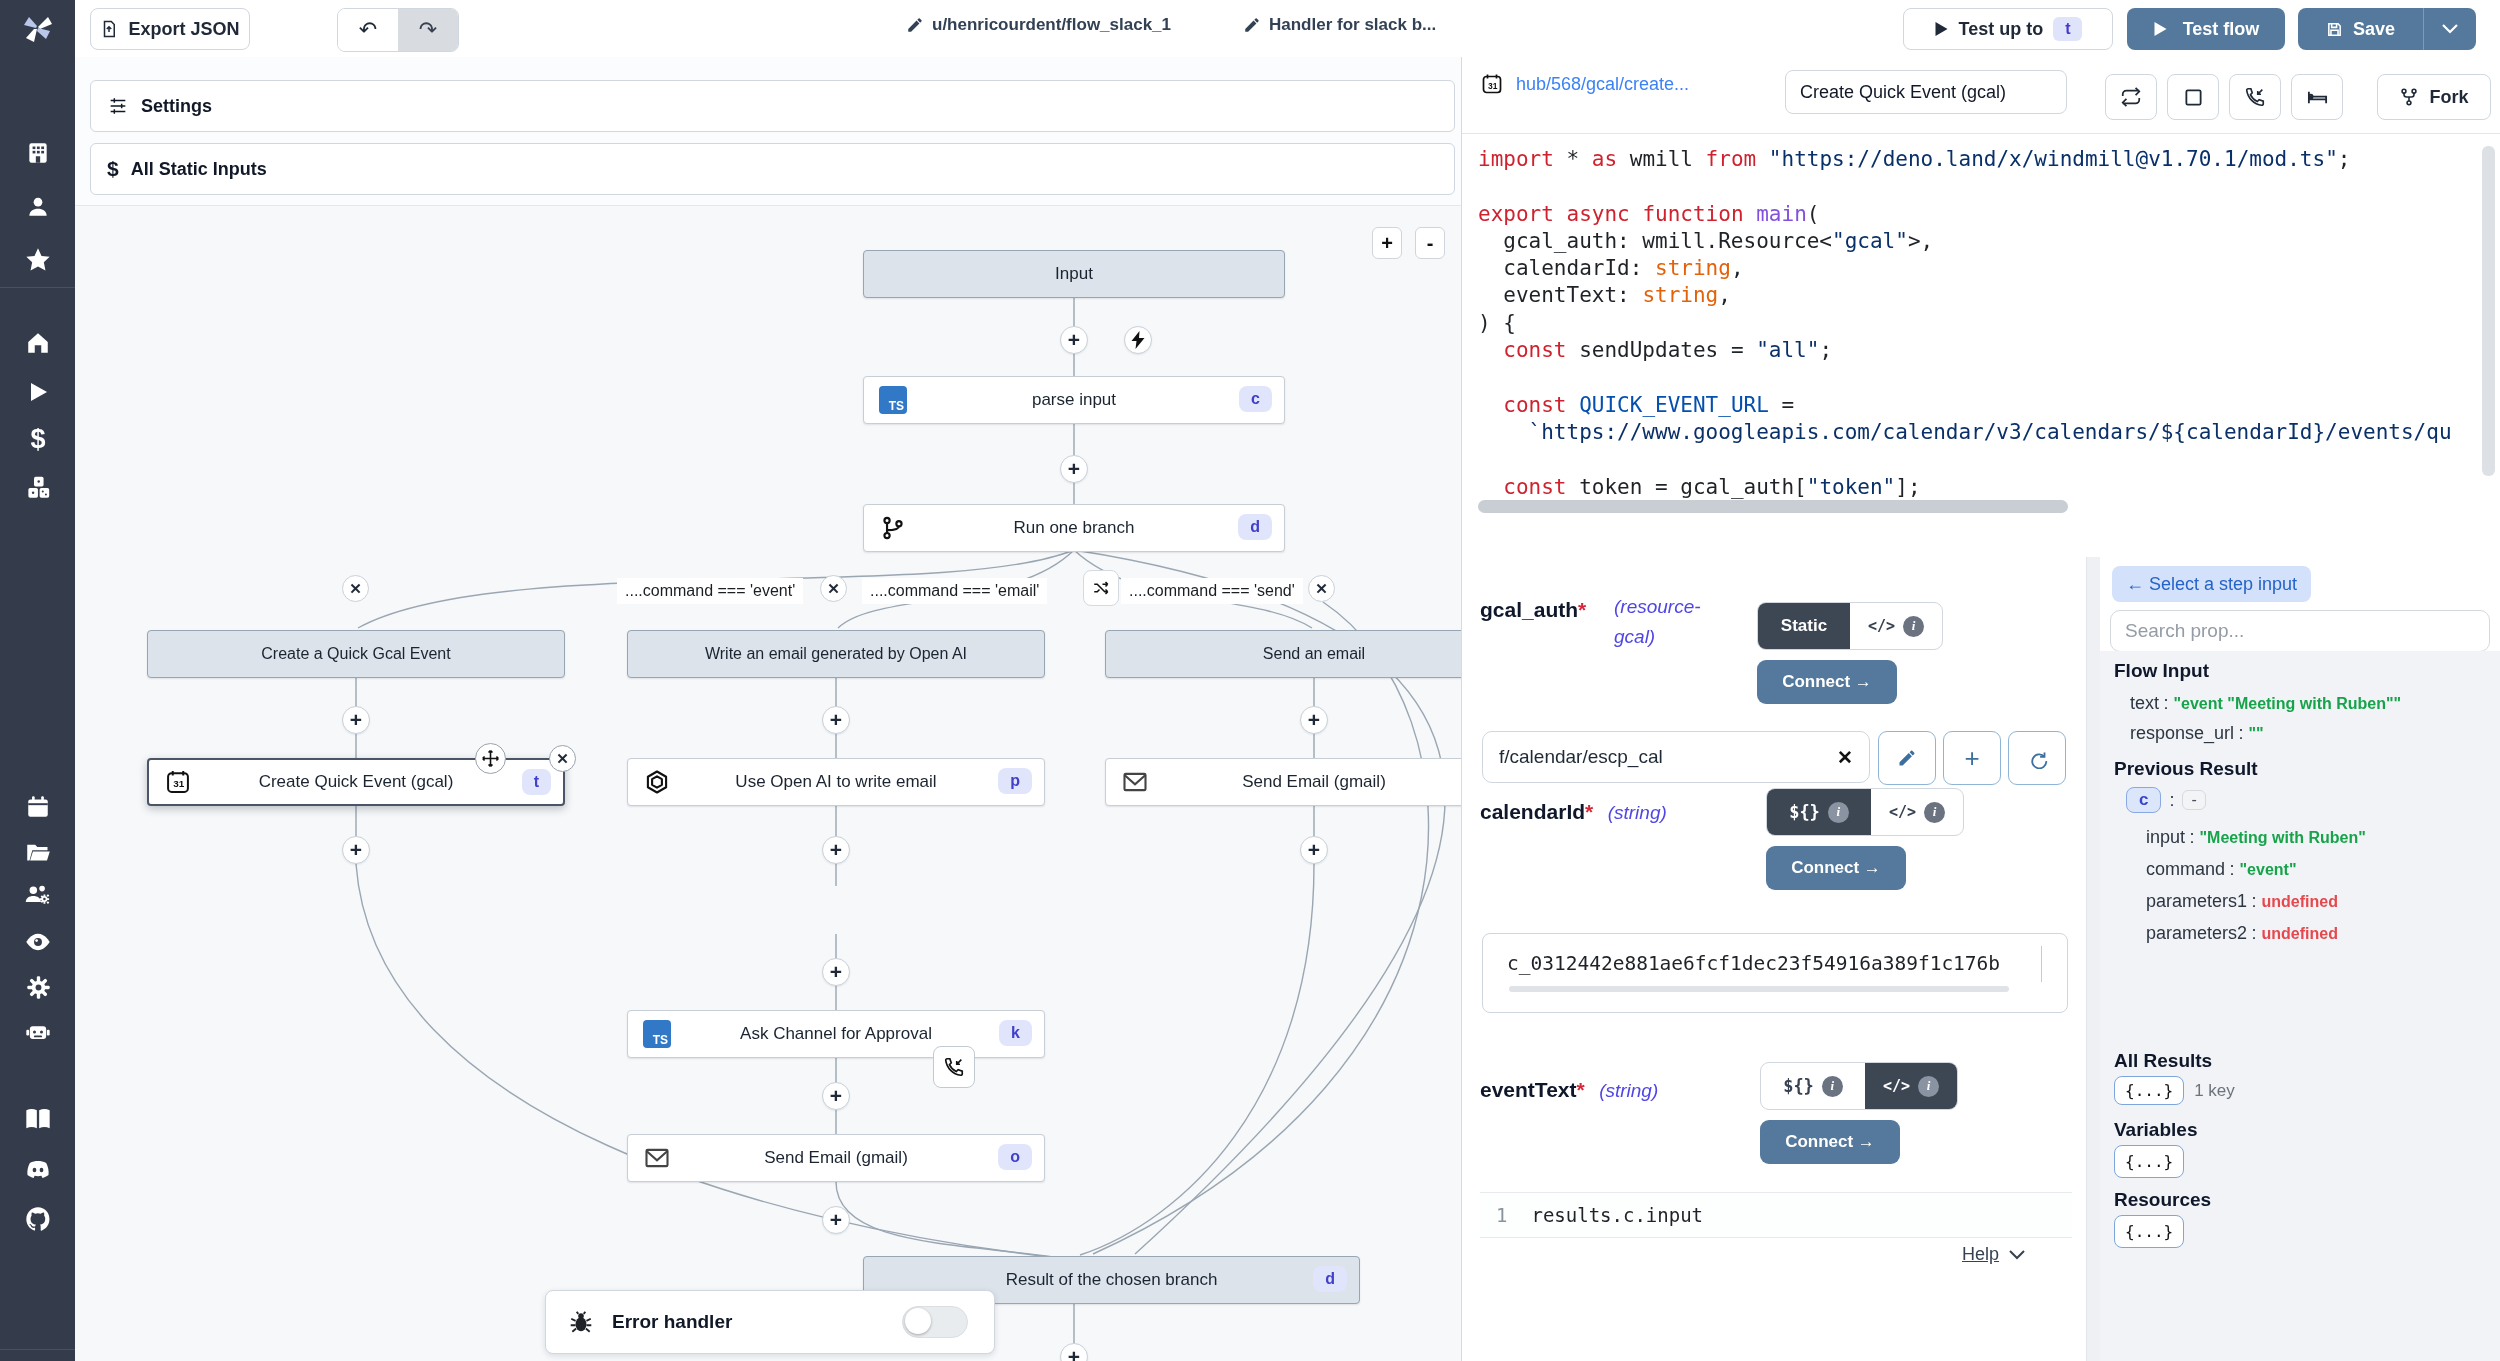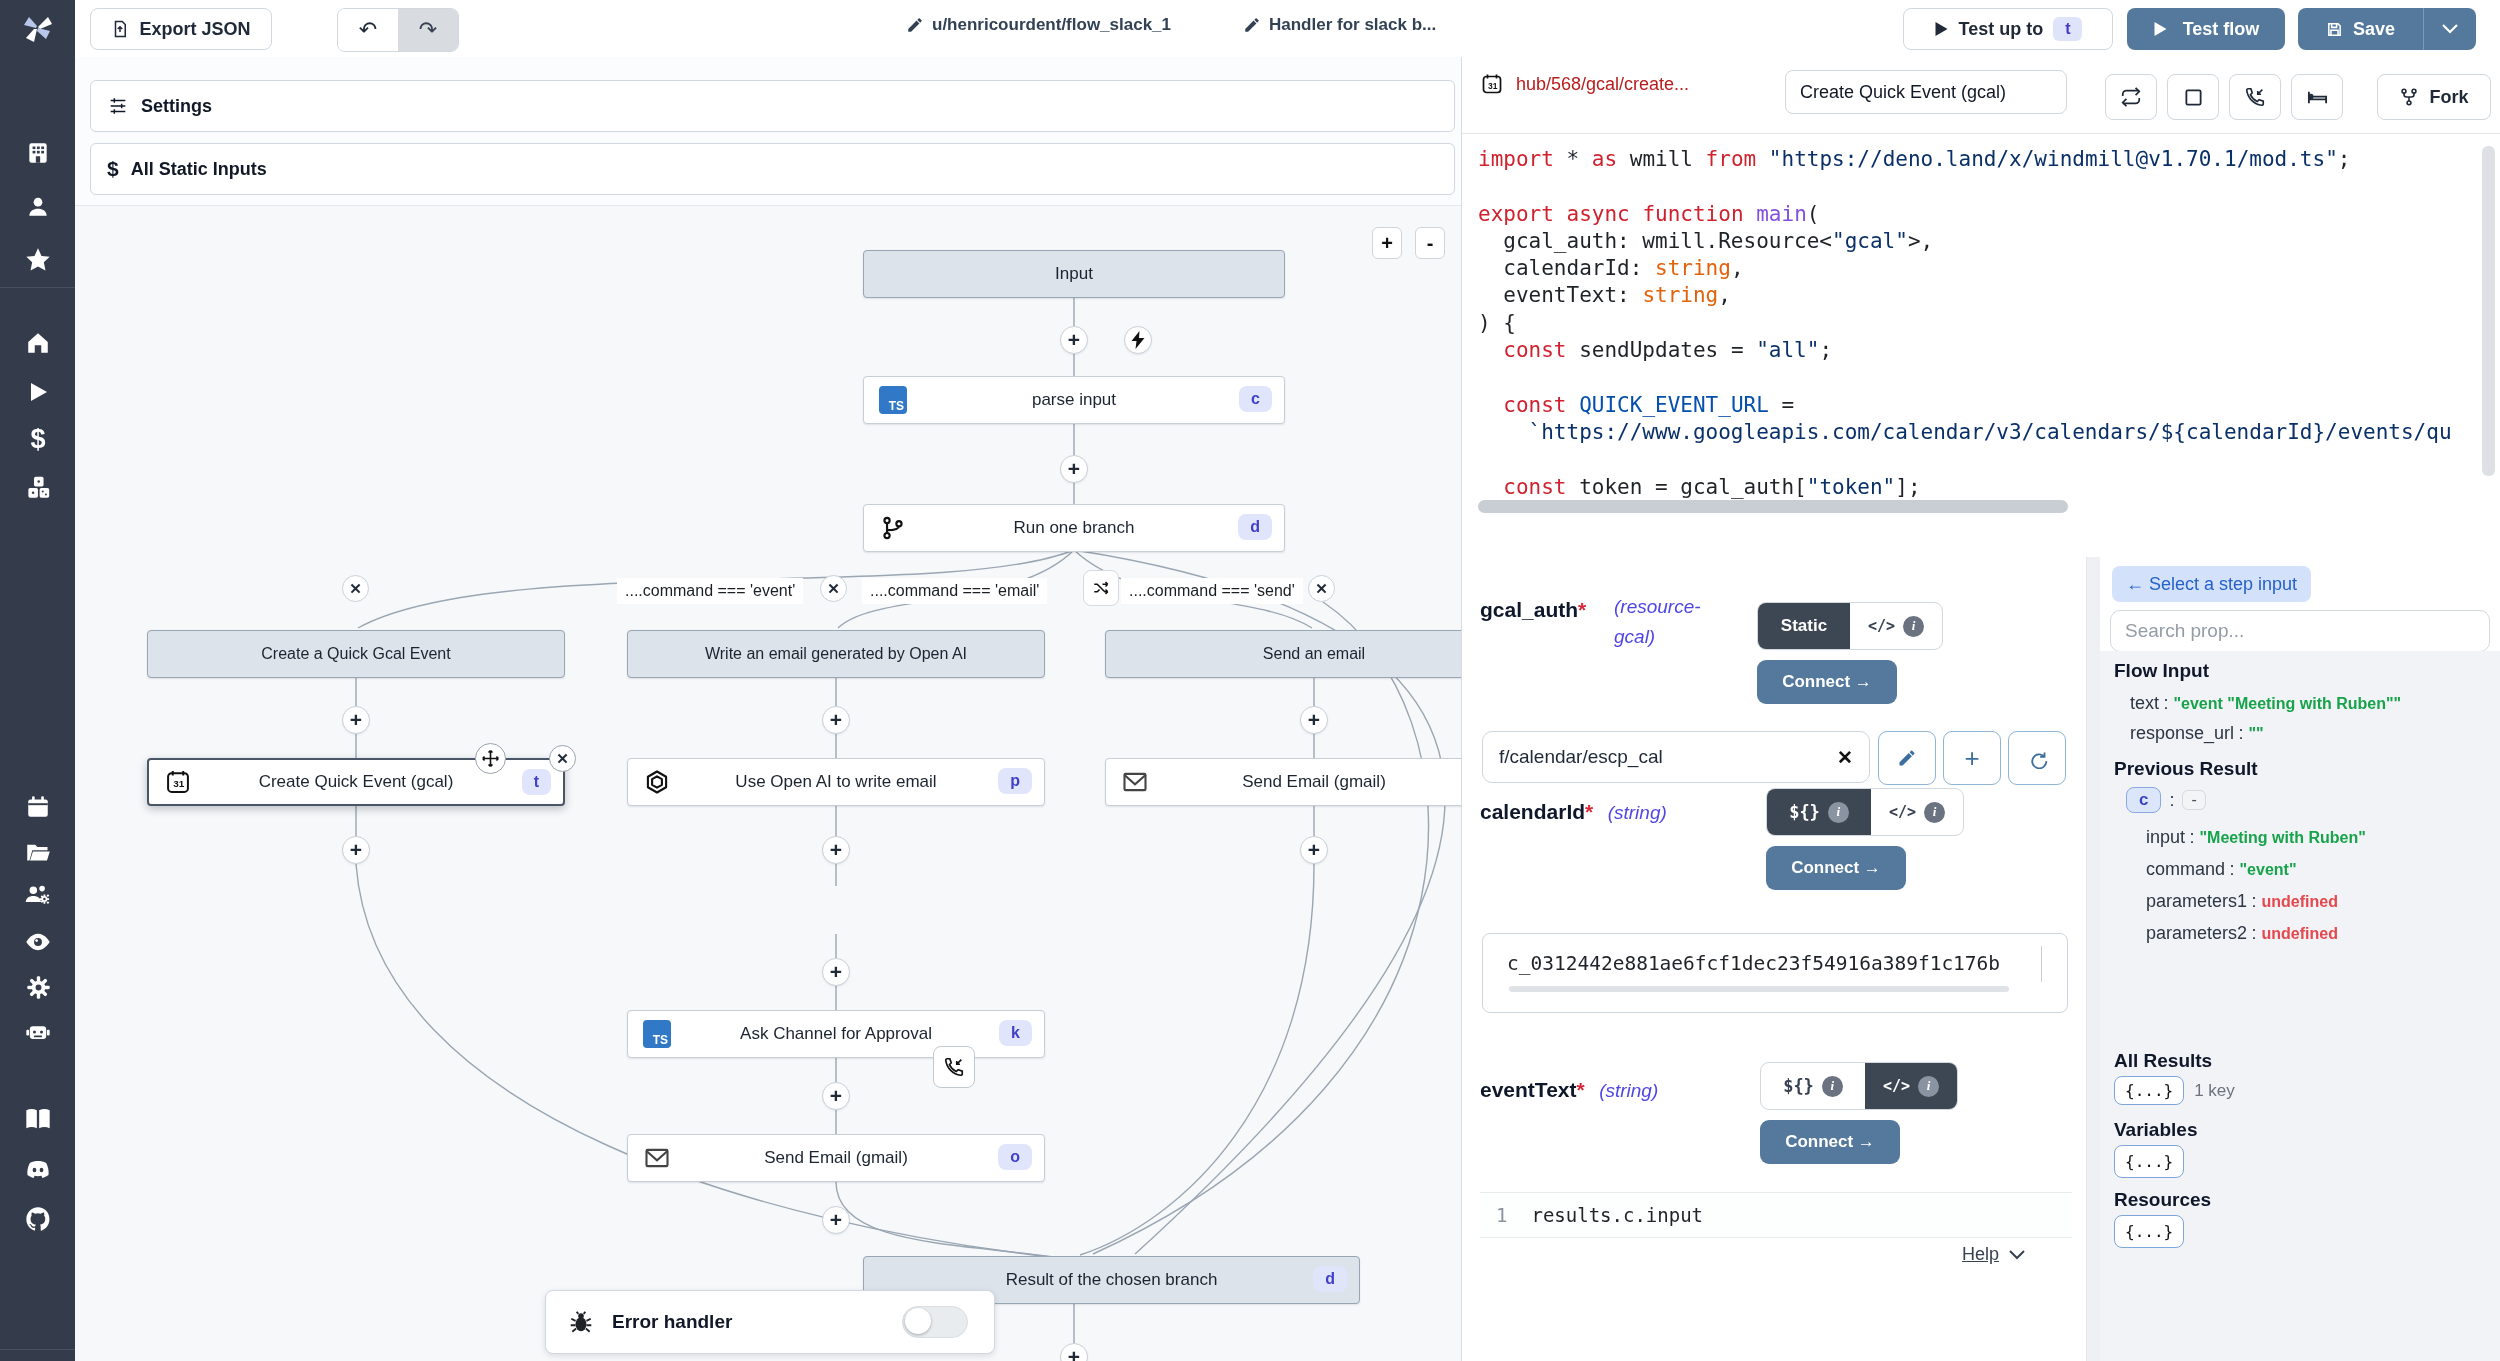--- a/index.html
+++ b/index.html
@@ -75,21 +75,21 @@
   <div class="abs logoblock">
     <svg width="34" height="34" viewBox="0 0 34 34">
       <g>
         <polygon points="17,15 27,5 31,12 19,17" fill="#ffffff"></polygon>
         <polygon points="17,16 29,19 25,27 16,19" fill="#b9c6ea"></polygon>
         <polygon points="16,17 13,30 5,26 13,17" fill="#ffffff"></polygon>
         <polygon points="15,16 3,13 8,5 16,14" fill="#b9c6ea"></polygon>
       </g>
     </svg>
   </div>
-  <button class="abs btn-outline" style="left:90px;top:8px;width:182px;height:42px">
+  <button class="abs btn-outline" style="left:90px;top:8px;width:160px;height:42px">
     <svg width="18" height="18" viewBox="0 0 24 24" fill="none" stroke="#1f2937" stroke-width="2">
         <path d="M6 2h9l4 4v16H6z"></path>
         <path d="M12 16v-6M9 12l3-3 3 3"></path>
       </svg>
     <span>Export JSON</span>
   </button>
   <div class="abs" style="left:337px;top:8px;width:120px;height:42px;border:1px solid #d0d7de;border-radius:8px;display:flex;overflow:hidden">
     <div style="width:60px;display:flex;align-items:center;justify-content:center;background:#fff;font-size:22px;color:#1f2937">↶</div>
     <div style="width:60px;display:flex;align-items:center;justify-content:center;background:#d8dbdf;font-size:22px;color:#374151">↷</div>
   </div>
@@ -463,21 +463,21 @@
   </div>
 
   <div class="abs rpanel"></div>
 
   <div class="abs" style="left:1480px;top:72px;display:flex;align-items:center;gap:12px">
     <svg width="24" height="24" viewBox="0 0 24 24" fill="none" stroke="#111" stroke-width="1.7">
         <rect x="3.5" y="4.5" width="17" height="16" rx="3"></rect>
         <path d="M7.5 2.5v4M16.5 2.5v4"></path>
         <text x="8" y="16.5" font-size="8.5" font-family="Liberation Sans" fill="#111" stroke="none" font-weight="bold">31</text>
       </svg>
-    <span style="font-size:18px;color:#b91c1c">hub/568/gcal/create...</span>
+    <span style="font-size:18px;color:#3b82f6">hub/568/gcal/create...</span>
   </div>
   <div class="abs" style="left:1785px;top:70px;width:282px;height:44px;border:1px solid #d0d7de;border-radius:8px;display:flex;align-items:center;padding-left:14px;box-sizing:border-box">
     <span style="font-size:18px;color:#111827">Create Quick Event (gcal)</span>
   </div>
   <div class="abs iconbtn" style="left:2105px;top:74px;width:50px;height:44px">
     <svg width="22" height="22" viewBox="0 0 24 24" fill="none" stroke="#1f2937" stroke-width="1.9">
         <path d="M17 2l4 4-4 4"></path>
         <path d="M3 11V9a4 4 0 0 1 4-4h14"></path>
         <path d="M7 22l-4-4 4-4"></path>
         <path d="M21 13v2a4 4 0 0 1-4 4H3"></path>

